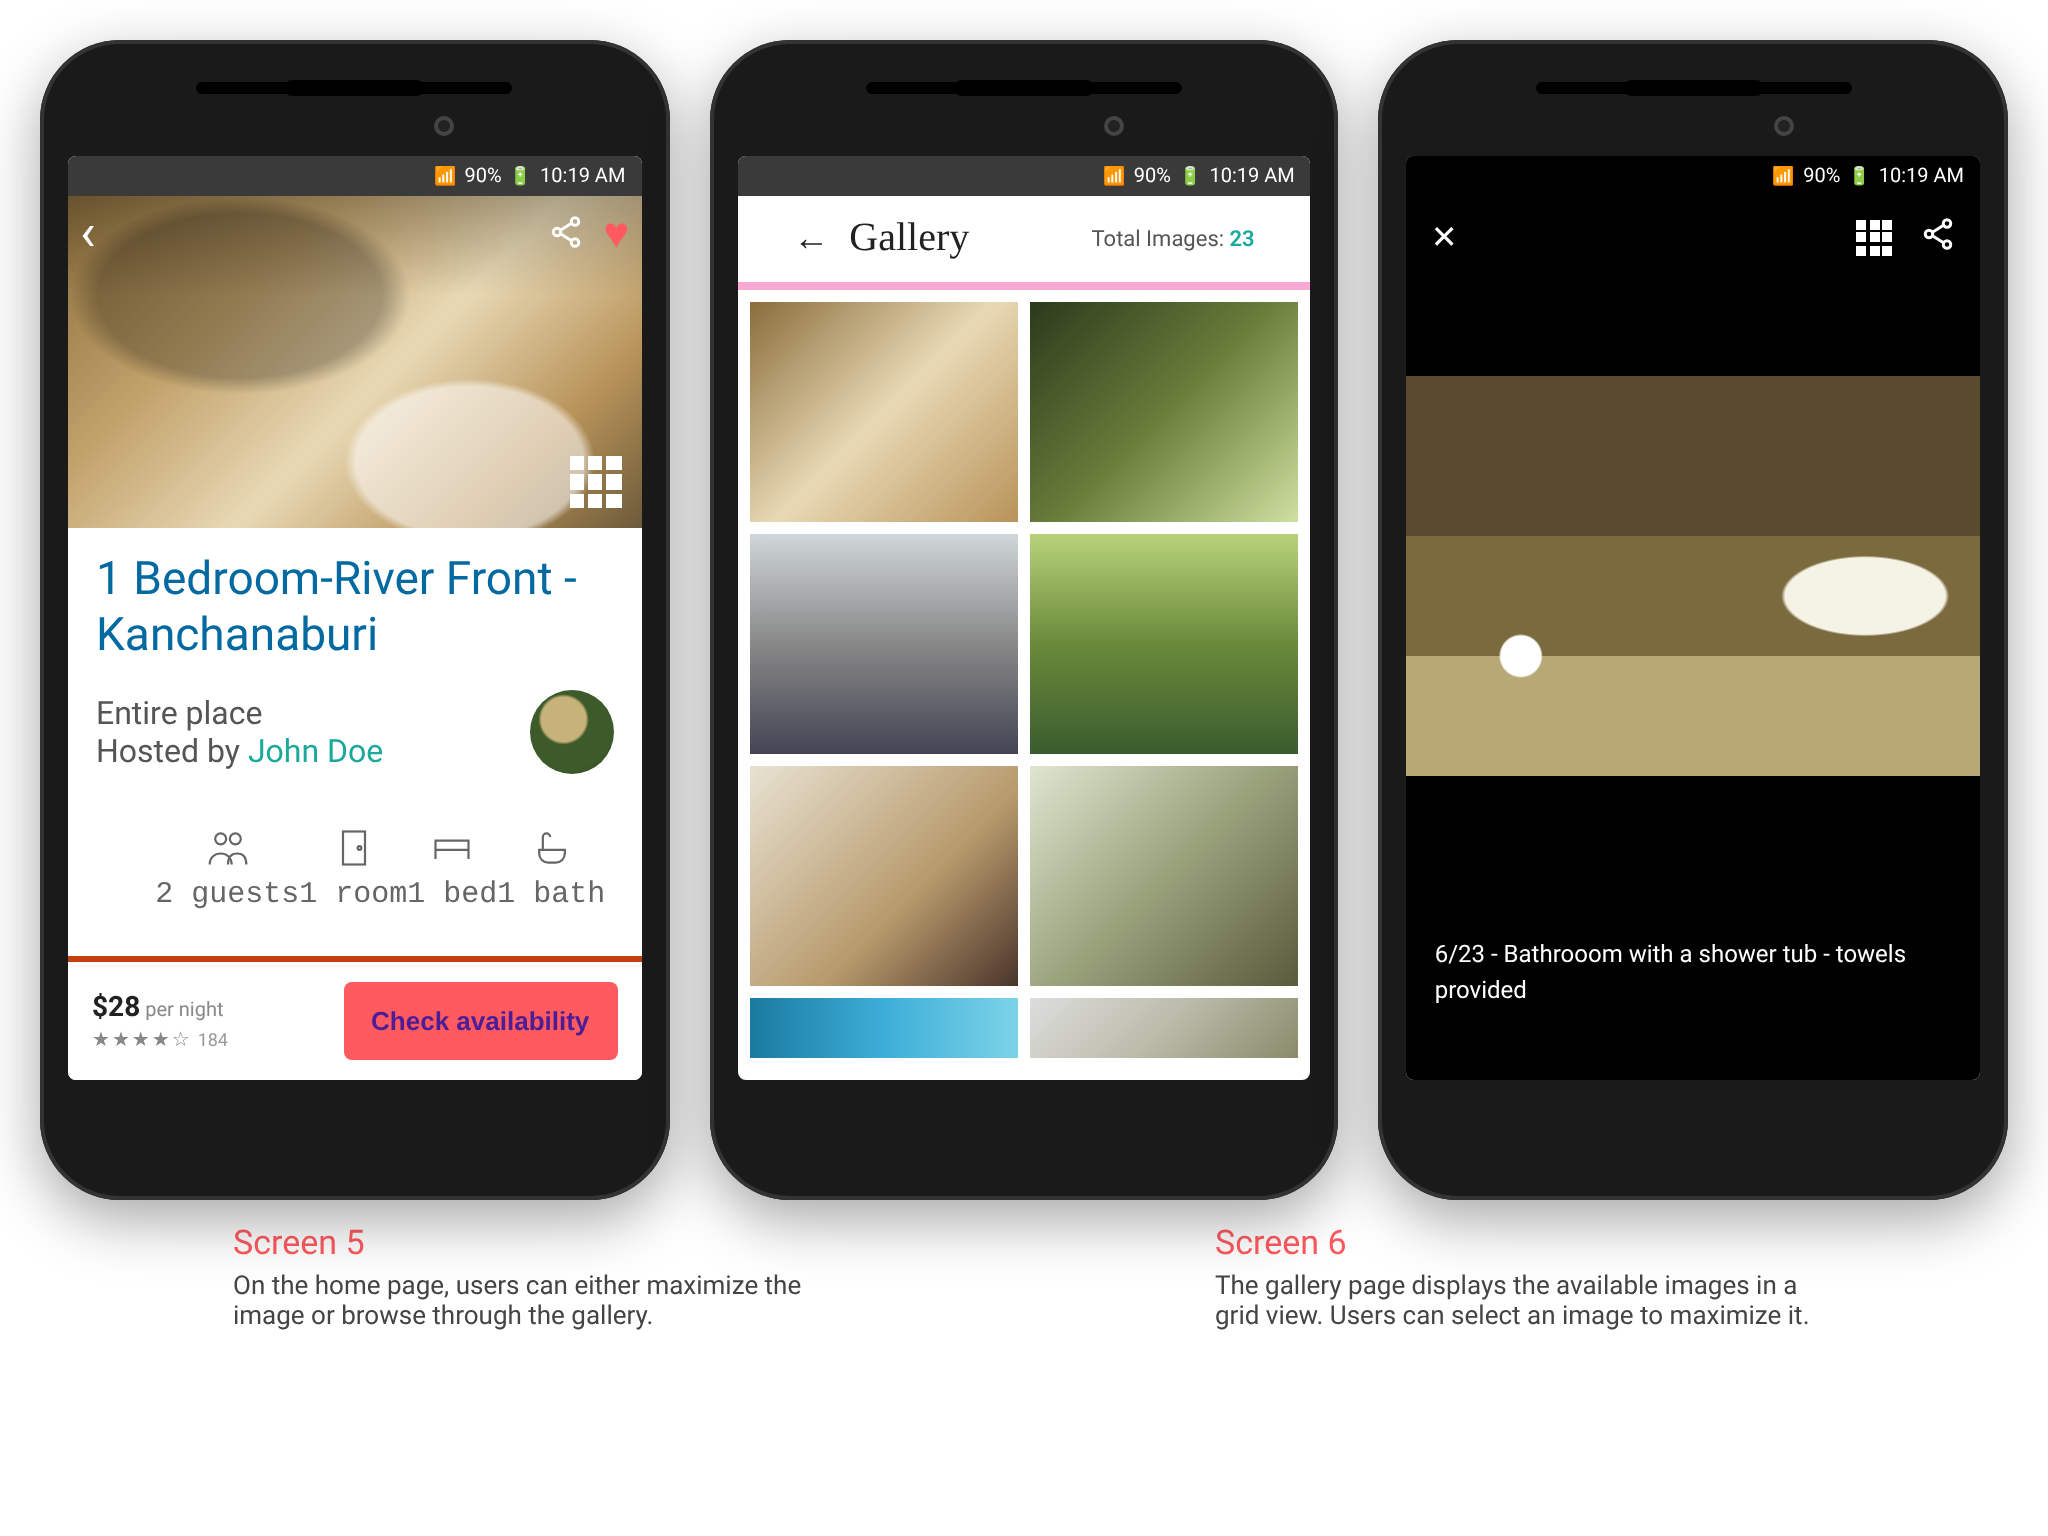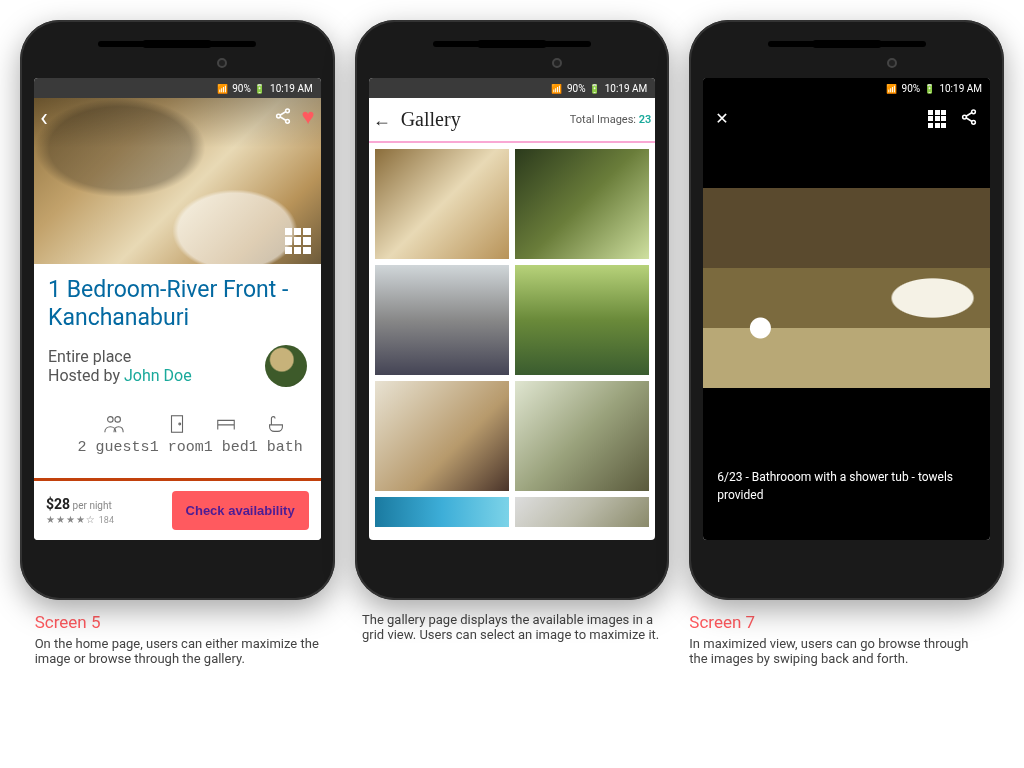--- a/index.html
+++ b/index.html
@@ -114,21 +114,21 @@
   .s5 .price b{font-size:14px;}
   .s5 .price span{font-size:10px;color:#888;}
   .stars{color:#1aa99b;font-size:10px;letter-spacing:1px;}
   .cta{
     background:#ff5a5f;color:#4c1d95;border:none;
     padding:12px 14px;border-radius:4px;font-size:13px;font-weight:600;
   }
   
   .s6 .head{
     display:flex;align-items:center;justify-content:space-between;
-    padding:10px 4px;border-bottom:2px solid #f9a8d4;
+    padding:10px 28px;border-bottom:4px solid #f9a8d4;
   }
   .s6 .head .left{display:flex;align-items:center;gap:10px;}
   .s6 .head h2{font-family:Georgia,serif;font-size:20px;font-weight:400;}
   .s6 .head .back::before{content:"←";font-size:18px;}
   .s6 .total{font-size:11px;color:#555;}
   .s6 .total b{color:#1aa99b;font-weight:600;}
   .s6 .grid{
     display:grid;grid-template-columns:1fr 1fr;gap:6px;padding:6px;
   }
   .thumb{height:110px;}
@@ -330,19 +330,16 @@
   </div>
 
 </div>
 
 <div class="captions">
   <div class="cap">
     <h3>Screen 5</h3>
     <p>On the home page, users can either maximize the image or browse through the gallery.</p>
   </div>
   <div class="cap">
+    <h3>Screen 6</h3>
     <p>The gallery page displays the available images in a grid view. Users can select an image to maximize it.</p>
   </div>
-  <div class="cap">
-    <h3>Screen 7</h3>
-    <p>In maximized view, users can go browse through the images by swiping back and forth.</p>
-  </div>
 </div>
 
 </body></html>

